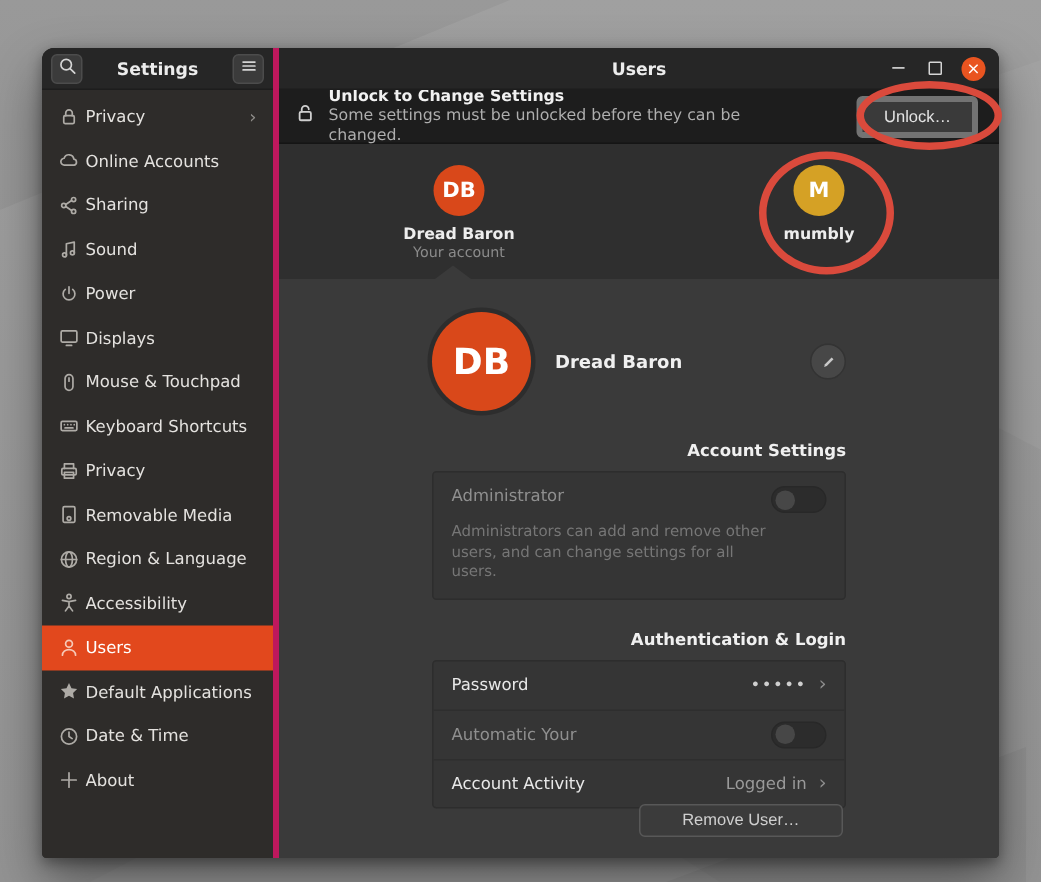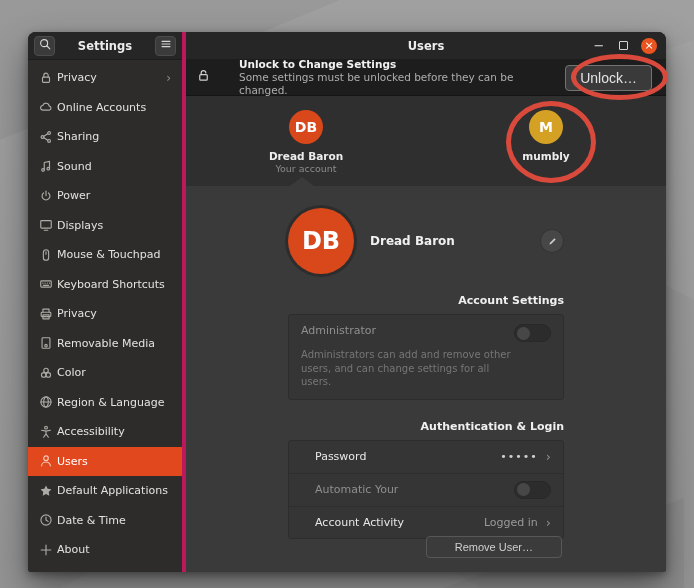--- a/index.html
+++ b/index.html
@@ -36,24 +36,24 @@
   .content { display:flex; flex-direction:column; background:#3a3a3a; }
   .top-bar { height:28px; background:#262626; border-bottom:1px solid #1d1d1d; display:flex; align-items:center; position:relative; flex:0 0 auto; }
   .top-title { position:absolute; left:0; right:0; text-align:center; font-size:11.5px; font-weight:bold; color:#ececec; }
   .win-controls { margin-left:auto; display:flex; align-items:center; gap:13px; padding-right:9px; z-index:2; }
   .wc-min { color:#d5d5d5; font-size:13px; line-height:10px; width:14px; text-align:center; }
   .wc-max { width:9px; height:9px; border:1.4px solid #d5d5d5; border-radius:1px; }
   .wc-close { width:16px; height:16px; border-radius:50%; background:#e95420; color:#fff; font-size:11px; line-height:15px; text-align:center; }
 
   .unlock-bar { height:36px; background:#1d1d1d; border-bottom:1px solid #151515; display:flex; align-items:center; padding:0 14px 0 10px; gap:8px; flex:0 0 auto; }
   .unlock-lock { color:#cfcfcf; flex:0 0 auto; }
-  .unlock-texts { flex:1; line-height:1.25;margin-left:20px; }
+  .unlock-texts { flex:1; line-height:1.25; }
   .unlock-title { font-size:10.5px; font-weight:bold; color:#f1f1f1; }
   .unlock-sub { font-size:10.5px; color:#aeaeae; }
-  .unlock-btn { background:#3a3a3a; border:1px solid #737373; border-radius:4px; color:#e3e3e3; font-size:14px; padding:4px 14px;margin-left:36px; }
+  .unlock-btn { background:#3a3a3a; border:4px solid #737373; border-radius:4px; color:#e3e3e3; font-size:11px; padding:4px 14px;margin-left:36px; }
 
   .carousel { height:90px; background:#2f2f2f; position:relative; display:flex; flex:0 0 auto; }
   .car-half { width:50%; display:flex; align-items:flex-start; justify-content:center; padding-top:14px; }
   .car-user { display:flex; flex-direction:column; align-items:center; }
   .car-avatar { width:34px; height:34px; border-radius:50%; color:#fff; font-weight:bold; font-size:14px; display:flex; align-items:center; justify-content:center; }
   .car-name { margin-top:6px; font-size:10.5px; font-weight:bold; color:#ededed; }
   .car-sub { margin-top:1px; font-size:9.5px; color:#8b8b8b; }
   .car-caret { position:absolute; bottom:0; left:104px; width:0; height:0; border-left:12px solid transparent; border-right:12px solid transparent; border-bottom:9px solid #3a3a3a; }
 
   .main { flex:1; position:relative; }
@@ -68,21 +68,21 @@
   .admin-row { padding:9px 12px 10px 12px; }
   .admin-top { display:flex; align-items:flex-start; }
   .admin-label { flex:1; font-size:11px; color:#8f8f8f; }
   .admin-desc { margin-top:6px; font-size:10px; color:#767676; line-height:1.35; width:215px; }
   .toggle { width:37px; height:18px; border-radius:9px; background:#2a2a2a; border:1px solid #242424; position:relative; flex:0 0 auto; }
   .toggle .knob { position:absolute; left:2px; top:1.5px; width:13px; height:13px; border-radius:50%; background:#4e4e4e; }
   .toggle.dim { opacity:.75; }
 
   .auth-row { height:32.5px; display:flex; align-items:center; padding:0 12px; gap:8px; }
   .auth-row + .auth-row { border-top:1px solid #2e2e2e; }
-  .auth-label { flex:1; font-size:11px; color:#e8e8e8;margin-left:14px; }
+  .auth-label { flex:1; font-size:11px; color:#e8e8e8; }
   .auth-label.dim { color:#8f8f8f; }
   .auth-value { font-size:11px; color:#cfcfcf; letter-spacing:1px; }
   .auth-value.gray { color:#9a9a9a; letter-spacing:0; }
   .row-chev { color:#8e8e8e; font-size:13px; }
 
   .remove-btn { position:absolute; right:104px; bottom:14px; background:#3b3b3b; border:1px solid #585858; border-radius:4px; color:#cfcfcf; font-size:11px; padding:4px 28px; }
 
   
   .annot { position:absolute; border:5px solid #da4a3c; border-radius:50%; pointer-events:none; z-index:50; }
   .annot-unlock { left:571px; top:54px; width:97px; height:46px; }
@@ -204,30 +204,20 @@
           <span class="lbl">Privacy</span>
         </div>
         <div class="side-item">
           <span class="icn">
             <svg class="ic" viewBox="0 0 16 16">
               <rect x="3.5" y="2" width="9" height="12" rx="1"></rect>
               <circle cx="8" cy="11" r="1.4"></circle>
             </svg>
           </span>
           <span class="lbl">Removable Media</span>
-        </div>
-        <div class="side-item">
-          <span class="icn">
-            <svg class="ic" viewBox="0 0 16 16">
-              <circle cx="8" cy="5.2" r="2.6"></circle>
-              <circle cx="5.4" cy="10.2" r="2.6"></circle>
-              <circle cx="10.6" cy="10.2" r="2.6"></circle>
-            </svg>
-          </span>
-          <span class="lbl">Color</span>
         </div>
         <div class="side-item">
           <span class="icn">
             <svg class="ic" viewBox="0 0 16 16">
               <circle cx="8" cy="8" r="5.8"></circle>
               <ellipse cx="8" cy="8" rx="2.6" ry="5.8"></ellipse>
               <path d="M2.2 8h11.6"></path>
             </svg>
           </span>
           <span class="lbl">Region &amp; Language</span>

